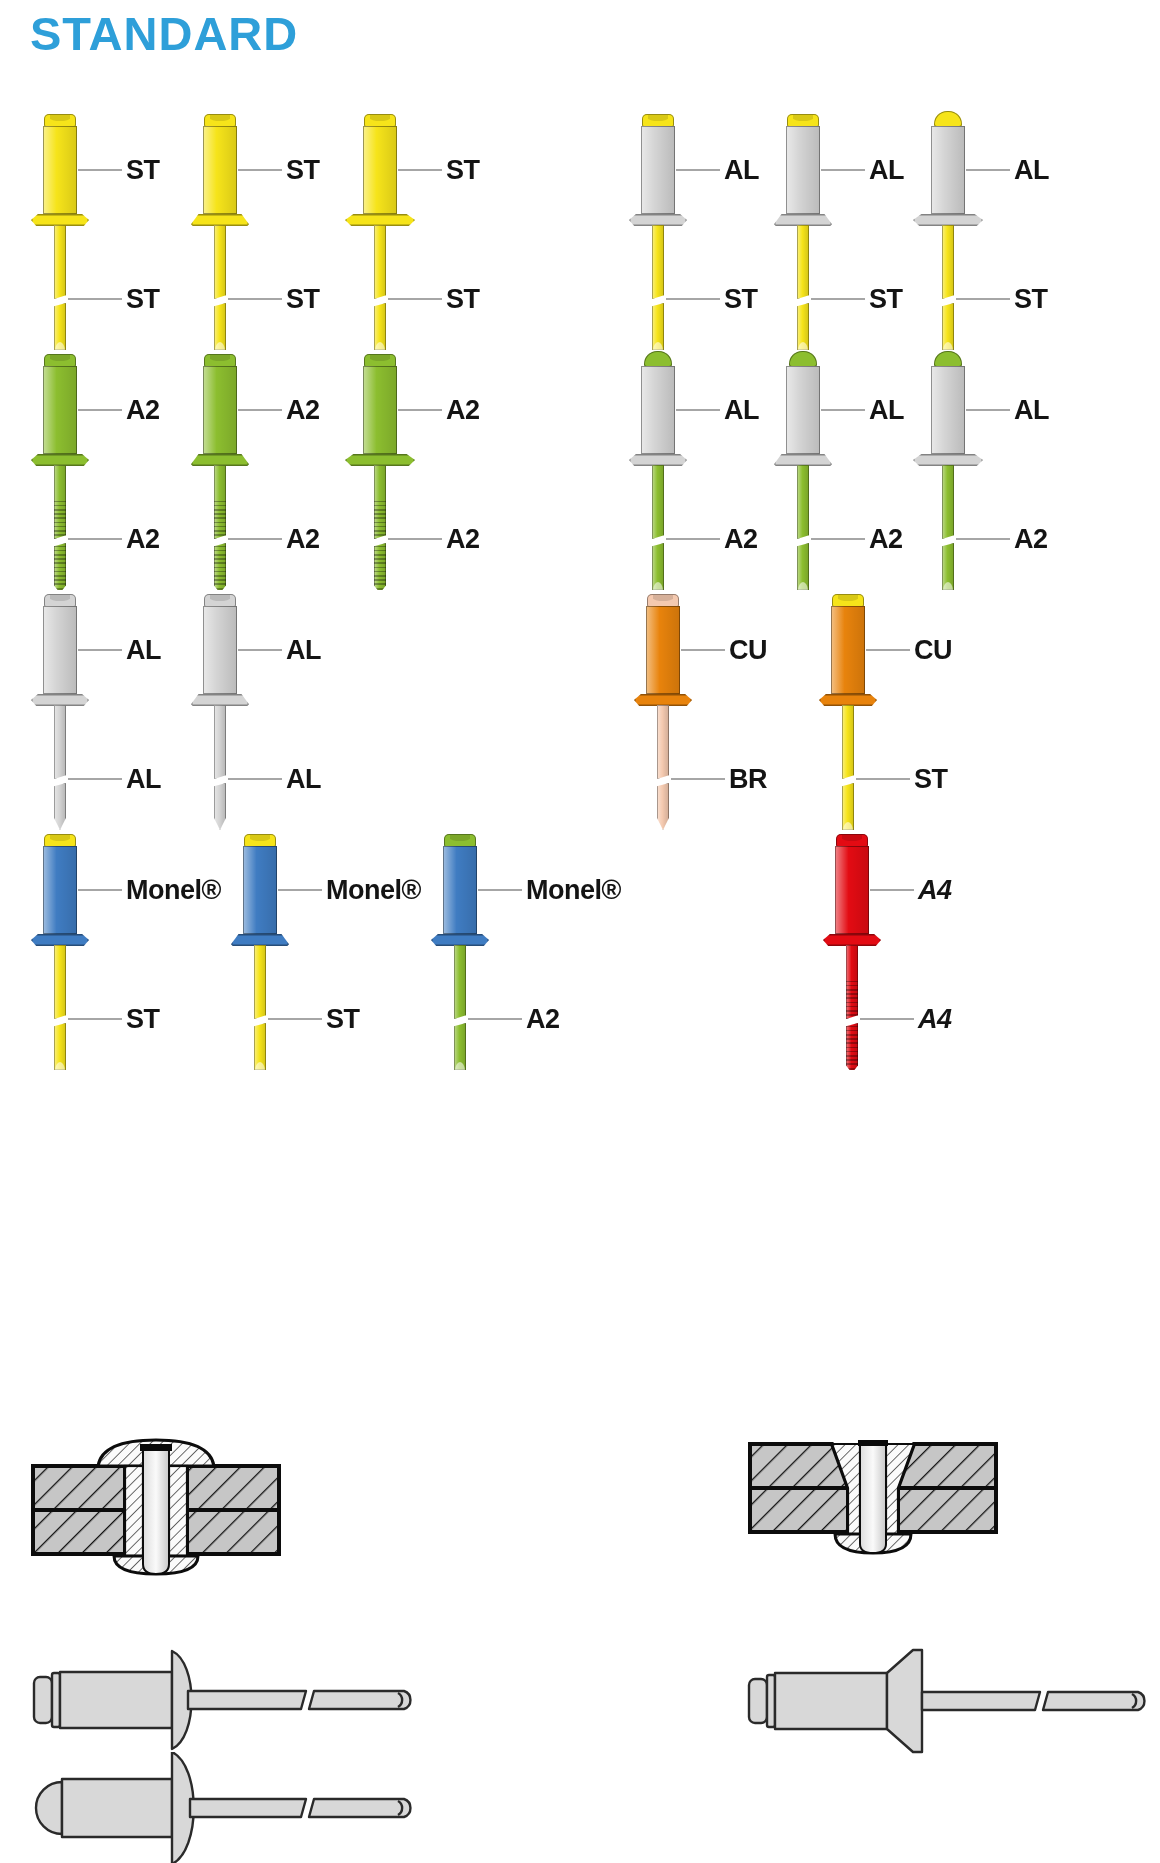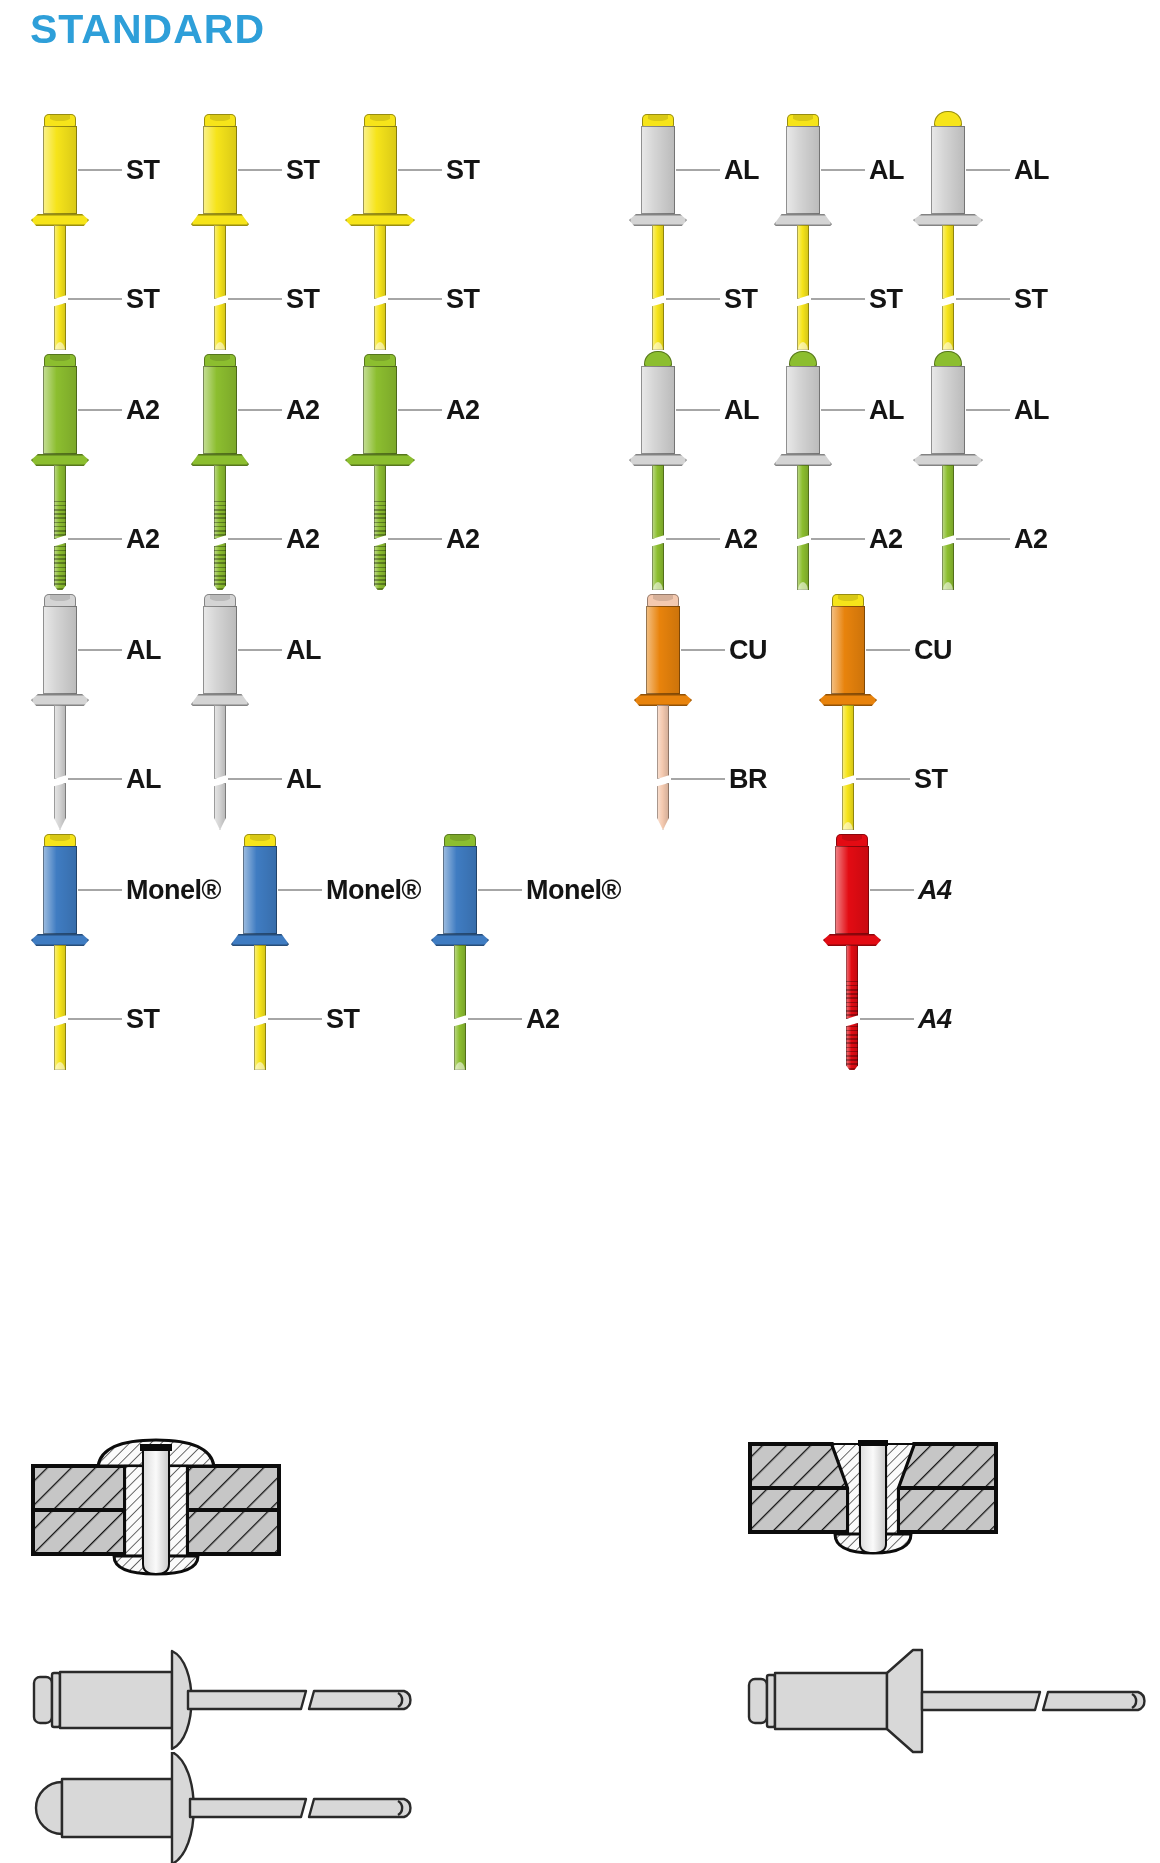--- a/index.html
+++ b/index.html
@@ -1,18 +1,18 @@
 <!DOCTYPE html>
 <html><head>
 <meta charset="utf-8">
 <style>
   html,body{margin:0;padding:0;background:#fff;}
   #canvas{position:relative;width:1160px;height:1863px;background:#fff;overflow:hidden;
           font-family:"Liberation Sans",sans-serif;}
-  #page-title{position:absolute;left:30px;top:6px;margin:0;font-size:41px;font-weight:bold;
+  #page-title{position:absolute;left:30px;top:6px;margin:0;font-size:47px;font-weight:bold;
           letter-spacing:1px;color:#2E9FD9;}
   #rows{position:absolute;top:112px;left:0;right:0;}
   .row{display:flex;height:240px;padding-left:28px;align-items:flex-start;}
   .group{display:flex;}
   .r1 .g1 .rivet,.r2 .g1 .rivet,.r3 .g1 .rivet{width:160px;}
   .r1 .g2,.r2 .g2{margin-left:118px;}
   .r1 .g2 .rivet,.r2 .g2 .rivet{width:145px;}
   .r3 .g2{margin-left:283px;}
   .r3 .g2 .rivet{width:185px;}
   .r4 .g1 .rivet{width:200px;}

